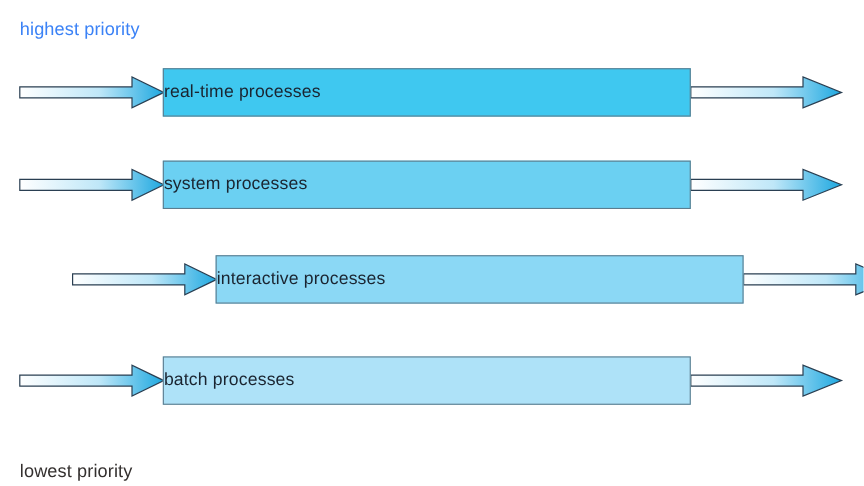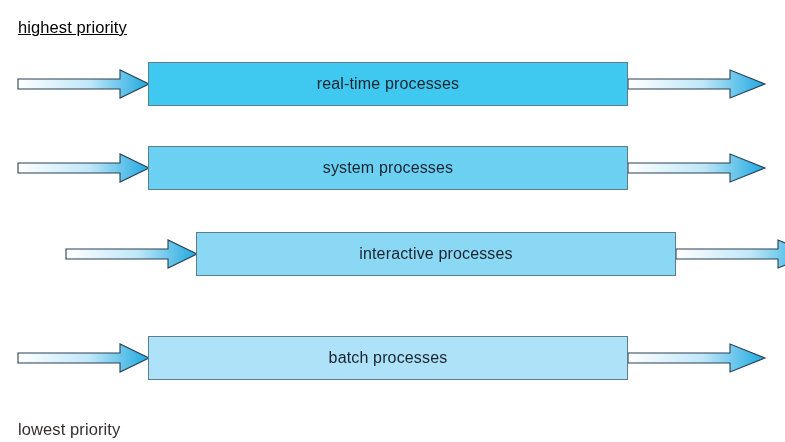--- a/index.html
+++ b/index.html
@@ -41,21 +41,20 @@
   .row-box {
     position: absolute;
     left: 148px;
     top: 0;
     width: 480px;
     height: 44px;
     box-sizing: border-box;
     border: 1.5px solid #5c7d8e;
     display: flex;
     align-items: center;
-    justify-content: center;
   }
   .row-label {
     font-size: 16px;
     color: #1a2430;
     letter-spacing: 0.15px;
     white-space: nowrap;
   }
   .arrow-svg {
     position: absolute;
     top: 0;
@@ -63,21 +62,21 @@
     width: 785px;
     height: 48px;
     pointer-events: none;
   }
 </style>
 </head>
 <body style="background: rgb(255, 255, 255);">
 
 <div id="diagram">
 
-  <div class="priority-label" id="label-highest" style="color: #000000; text-decoration: underline;">highest priority</div>
+  <div class="priority-label" id="label-highest" style="color: #3b82f6;">highest priority</div>
 
   <div class="priority-label" id="label-lowest" style="color: rgb(52, 48, 47); margin-top: 39px;">lowest priority</div>
 
   <div class="row" style="top: 62px;">
     <svg class="arrow-svg" viewBox="0 0 785 48">
       <defs>
         <linearGradient id="gin0" x1="0" y1="0" x2="1" y2="0">
           <stop offset="0%" stop-color="#ffffff"></stop>
           <stop offset="55%" stop-color="#bfe7f8"></stop>
           <stop offset="100%" stop-color="#1ea8e0"></stop>
@@ -145,21 +144,21 @@
       </g>
       <g>
         <path d="M628,17 L730,17 L730,8 L765,22 L730,36 L730,27 L628,27 Z" fill="url(#gout2)" stroke="#2a3f52" stroke-width="1.1"></path>
       </g>
     </svg>
     <div class="row-box" style="background: rgb(139, 216, 245); border-color: rgb(92, 125, 142);">
       <span class="row-label" style="color: rgb(26, 36, 48);">interactive processes</span>
     </div>
   </div>
 
-  <div class="row" style="top: 336px;">
+  <div class="row" style="top: 324px;">
     <svg class="arrow-svg" viewBox="0 0 785 48">
       <defs>
         <linearGradient id="gin3" x1="0" y1="0" x2="1" y2="0">
           <stop offset="0%" stop-color="#ffffff"></stop>
           <stop offset="55%" stop-color="#bfe7f8"></stop>
           <stop offset="100%" stop-color="#1ea8e0"></stop>
         </linearGradient>
         <linearGradient id="gout3" x1="0" y1="0" x2="1" y2="0">
           <stop offset="0%" stop-color="#ffffff"></stop>
           <stop offset="55%" stop-color="#bfe7f8"></stop>

